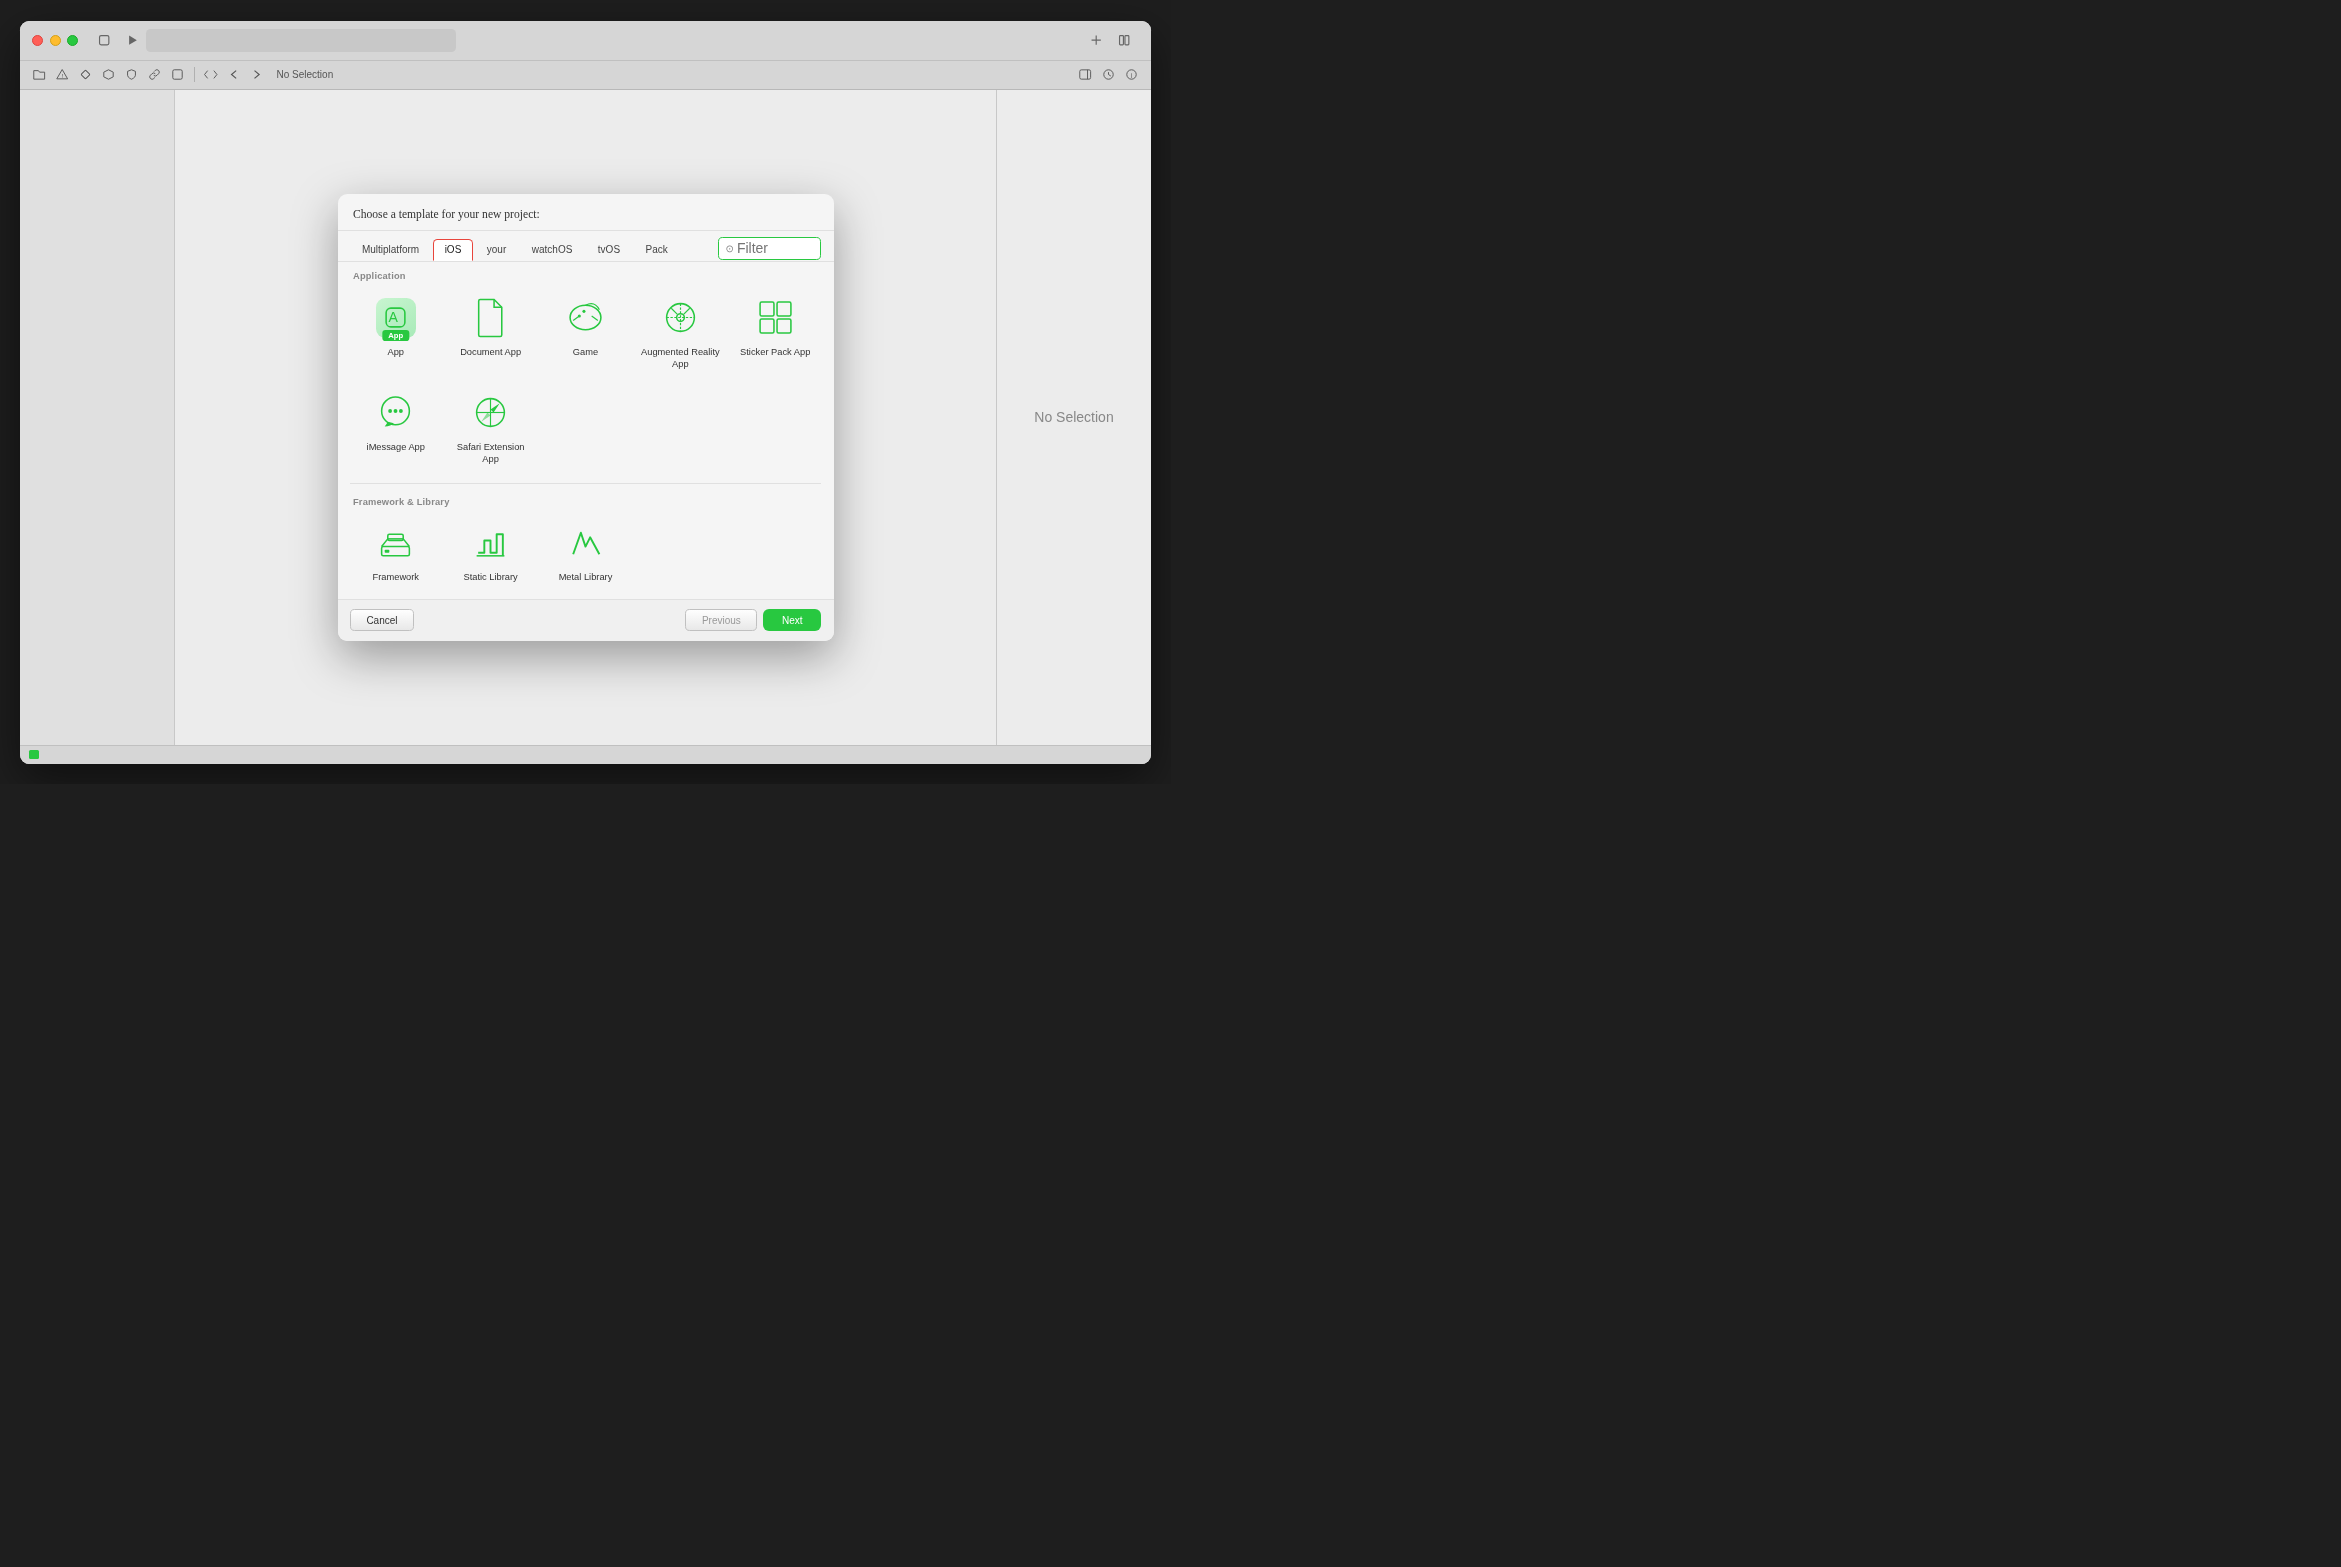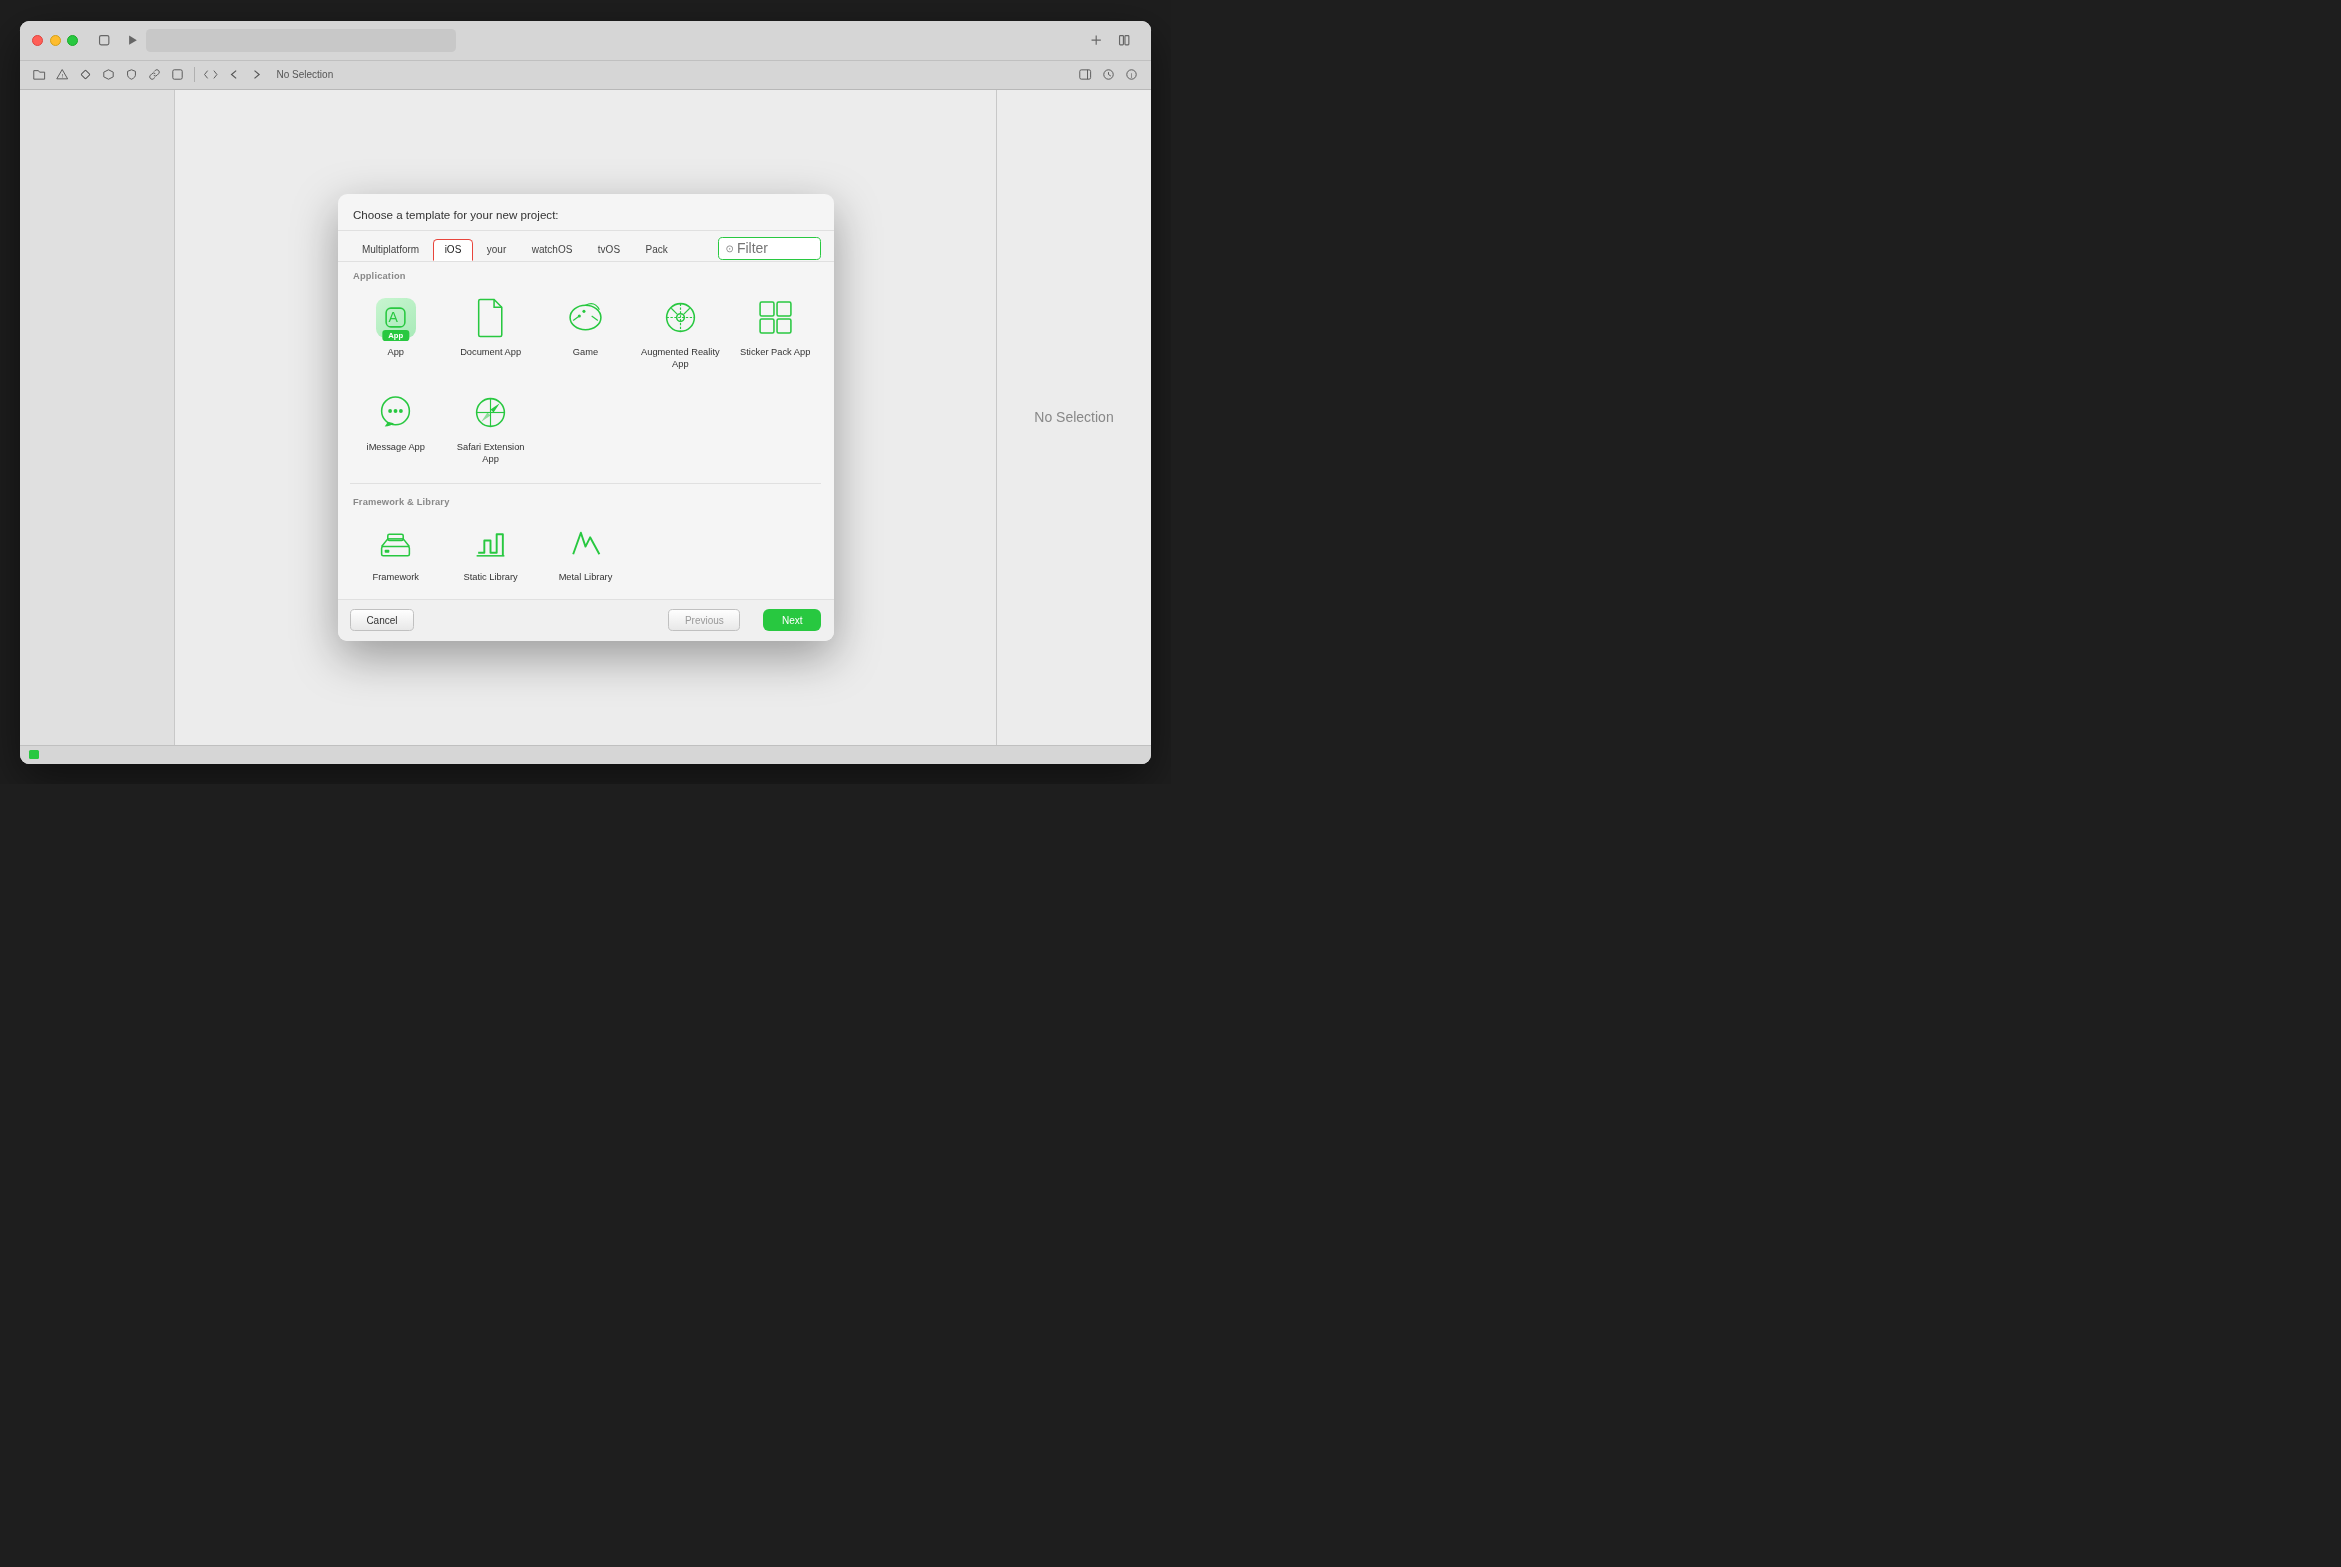--- a/index.html
+++ b/index.html
@@ -189,20 +189,21 @@
       display: flex;
       flex-direction: column;
     }
 
     .modal-title {
       font-size: 11.6px;
       font-weight: 400;
       color: #333;
       padding: 14px 15.5px 9.3px;
       border-bottom: 0.8px solid #e0e0e0;
+      font-family: Liberation Serif, serif;
     }
 
     
     .tab-bar {
       display: flex;
       align-items: center;
       padding: 6.2px 12.4px 0;
       gap: 0;
       background: #f5f5f5;
       border-bottom: 0.8px solid #e0e0e0;
@@ -344,21 +345,21 @@
       border-radius: 4.6px;
       border: 0.8px solid #c0c0c0;
       background: linear-gradient(to bottom, #fefefe, #e8e8e8);
       font-size: 10px;
       cursor: pointer;
       color: #333;
     }
 
     .footer-right {
       display: flex;
-      gap: 23px;
+      gap: 6px;
     }
 
     .btn-previous {
       padding: 4.6px 15.5px;
       border-radius: 4.6px;
       border: 0.8px solid #c0c0c0;
       background: linear-gradient(to bottom, #fefefe, #e8e8e8);
       font-size: 10px;
       cursor: pointer;
       color: #999;

